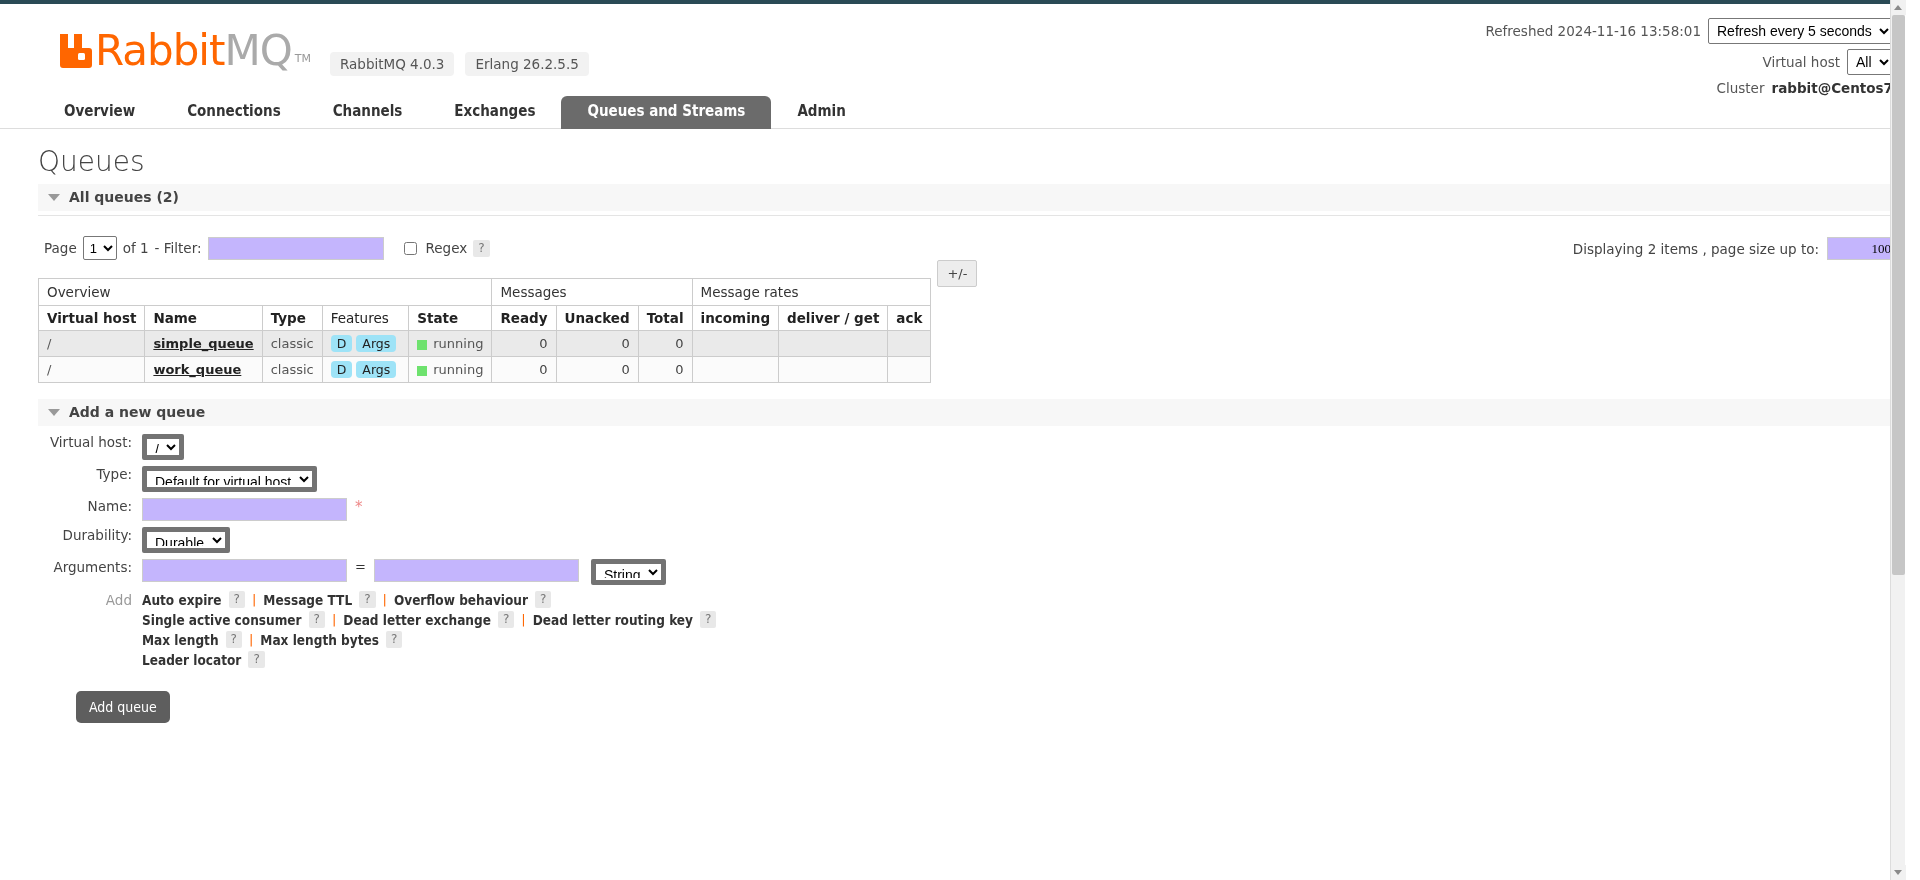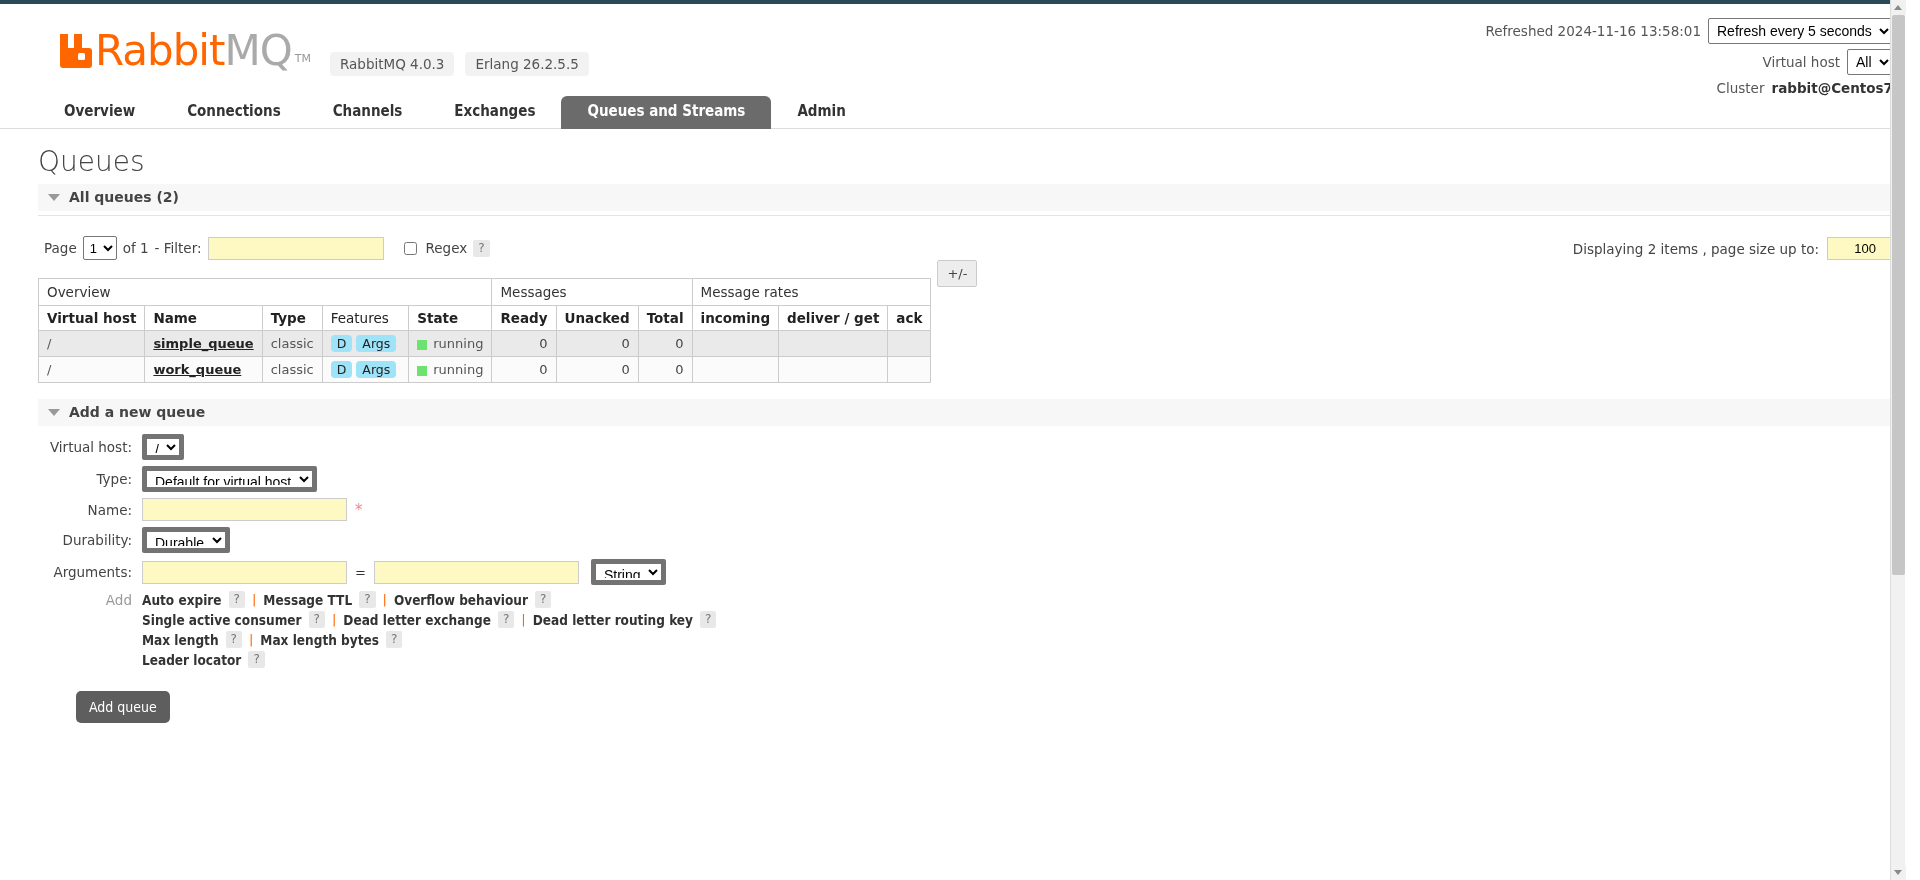--- a/index.html
+++ b/index.html
@@ -78,22 +78,22 @@
   .hrule { border: 0; border-top: 1px solid #e4e4e4; margin: 0 0 12px 0; }
 
   .pag-row { display: flex; align-items: flex-end; position: relative; height: 30px; margin: 14px 0 0 0; }
   .pag-left { display: flex; align-items: center; gap: 6px; padding-left: 6px; }
   .pag-txt { font-size: 13.5px; color: #444; }
   select.small-select {
     font-family: "Liberation Sans", sans-serif; font-size: 13px;
     border: 1px solid #777; background: #fff; color: #000; padding: 1px 2px; height: 24px; border-radius: 2px;
   }
   input.text-input {
-    border: 1px solid #ccc; background: #fef9c3; height: 23px;
-    font-family: Liberation Sans, sans-serif; font-size: 13px; padding: 2px 16px; color: #000;
+    border: 1px solid #ccc; background: #c4b5fd; height: 23px;
+    font-family: Liberation Serif, serif; font-size: 13px; padding: 2px 1px; color: #000;
   }
   .filter-input { width: 176px; }
   .cb { width: 13px; height: 13px; margin: 0 3px 0 14px; }
   .qmark {
     background: #e8e8e8; color: #777; font-size: 12px; padding: 1px 5px;
     border-radius: 2px; cursor: pointer; display: inline-block; line-height: 15px;
   }
   .pag-right { position: absolute; right: 0; display: flex; align-items: center; gap: 8px; }
   .pagesize-input { width: 66px; text-align: right; height: 24px; }
 
@@ -118,21 +118,21 @@
   .status-dot { width: 10px; height: 10px; background: #6ee26e; display: inline-block; margin-right: 6px; vertical-align: middle; }
   .plusminus {
     background: #ededed; color: #444; font-size: 13px; padding: 5px 9px;
     border: 1px solid #ccc; border-radius: 2px; cursor: pointer; display: inline-block;
     vertical-align: top; margin-left: 6px;
   }
   .table-wrap { display: flex; align-items: flex-start; }
 
   
   .form { margin-top: 8px; }
-  .form-row { display: flex; align-items: center; margin-bottom: 6px; }
+  .form-row { display: flex; align-items: flex-start; margin-bottom: 6px; }
   .form-label {
     width: 104px; text-align: right; padding-right: 10px;
     font-size: 13.5px; color: #444; white-space: nowrap;
   }
   .req { color: #e88; margin-left: 8px; font-size: 15px; }
   .name-input { width: 205px; height: 23px; }
   .arg-input { width: 205px; height: 23px; }
   .eq { margin: 0 8px; color: #333; }
   select.form-select {
     font-family: "Liberation Sans", sans-serif; font-size: 14px;

